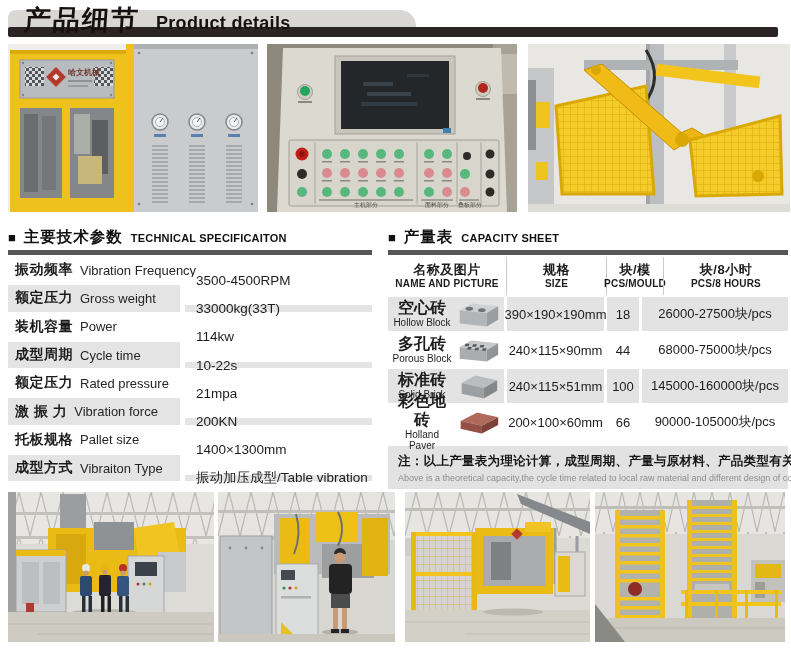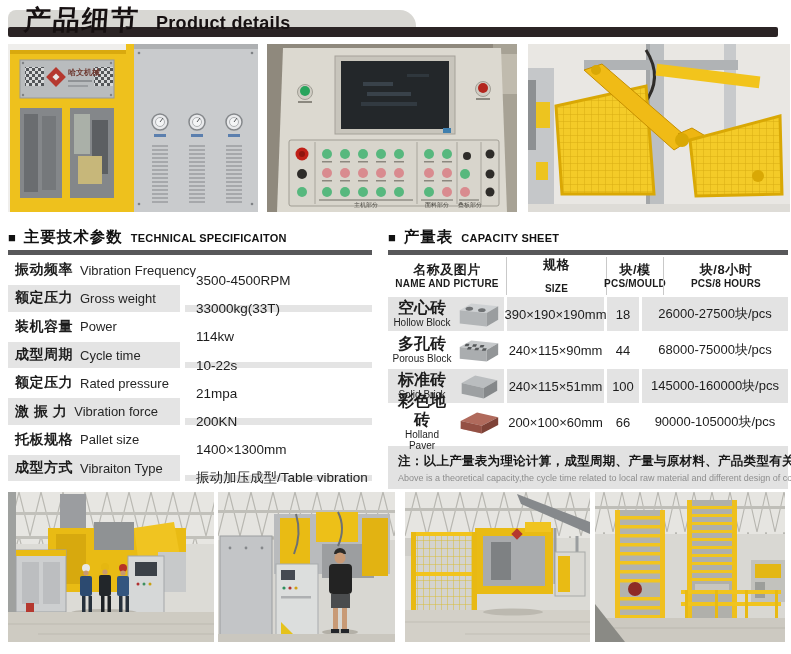--- a/index.html
+++ b/index.html
@@ -54,21 +54,21 @@
   .spec-label .en { font-size:13px; color:#262626; white-space:nowrap; }
   .spec-value { flex:1; display:flex; align-items:center; padding-left:11px;
                 font-size:13.5px; color:#1d1d1d; white-space:nowrap;margin-top:20px; }
 
   
   .cap-table { margin-top:2px; }
   .cap-header { display:flex; height:38px; align-items:stretch; background:#fff; }
   .cap-hcell { display:flex; flex-direction:column; align-items:center; justify-content:center;
                line-height:1.2; text-align:center; }
   .cap-hcell + .cap-hcell { border-left:1px solid #c9c9c9; }
-  .h1 { width:118px; } .h2 { width:100px;justify-content:space-between; } .h3 { width:57px; } .h4 { flex:1; }
+  .h1 { width:118px; } .h2 { width:100px; } .h3 { width:57px; } .h4 { flex:1; }
   .cap-hcell .zh { font-weight:bold; font-size:13px; letter-spacing:.5px; }
   .cap-hcell .en { font-weight:bold; font-size:10px; letter-spacing:.2px; }
   .cap-body { display:flex; flex-direction:column; gap:2px; margin-top:2px; }
   .cap-row { display:flex; gap:3px; height:34px; }
   .cap-row .ccell { background:#fff; display:flex; align-items:center; justify-content:center;
                     font-size:13px; }
   .cap-row:nth-child(odd) .ccell { background:#e3e3e3; }
   .cc1 { width:116px; justify-content:flex-start !important; padding-left:4px; gap:2px; }
   .cc2 { width:97px; } .cc3 { width:32px; } .cc4 { flex:1; }
   .cap-name { width:60px; text-align:center; line-height:1.15; }

